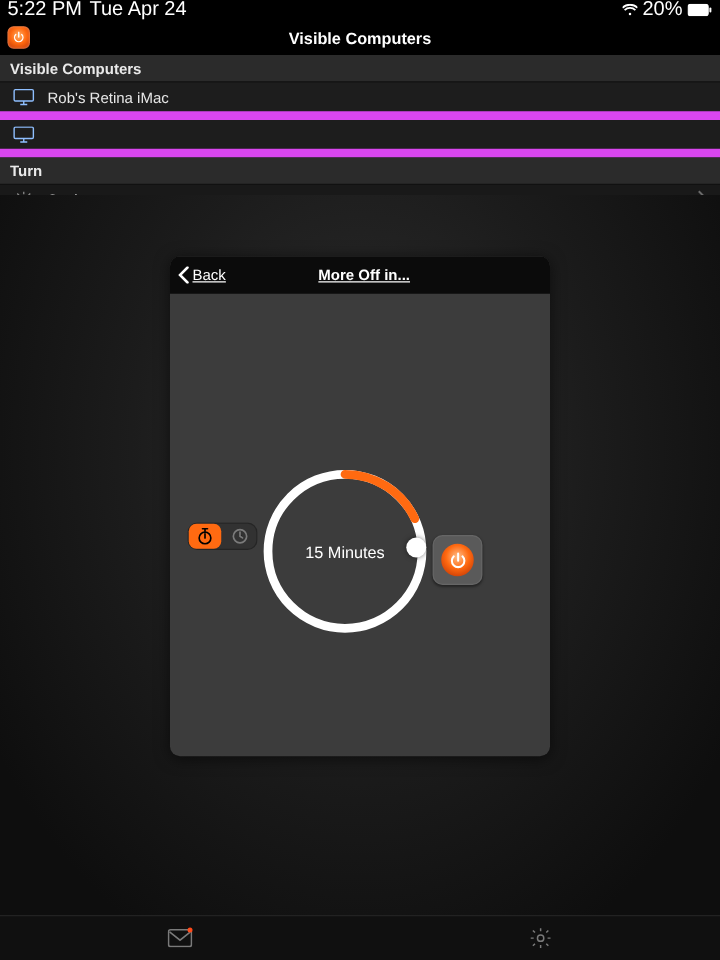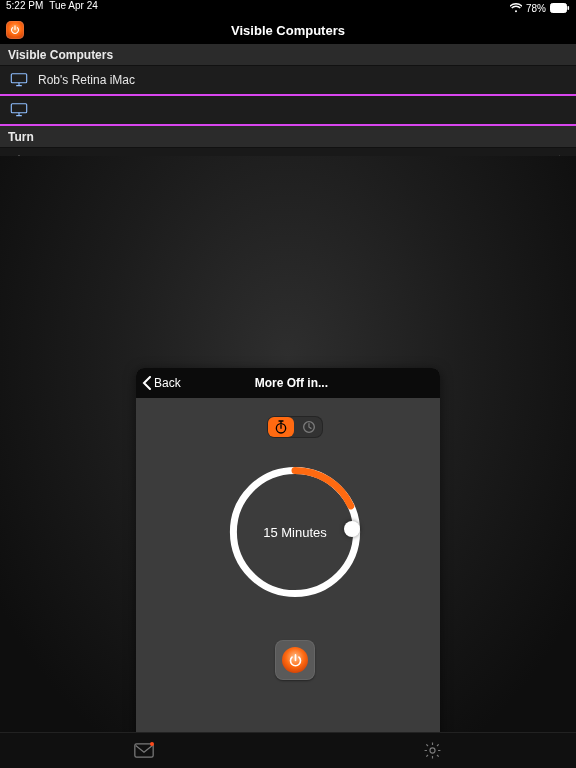--- a/index.html
+++ b/index.html
@@ -6,22 +6,22 @@
   html, body {
     width: 576px; height: 768px;
     background: #000;
     font-family: -apple-system, "Helvetica Neue", Arial, sans-serif;
     color: #fff;
     overflow: hidden;
     position: relative;
   }
   
   .status-bar {
-    display: flex; justify-content: space-between;
-    height: 16px; padding: 0 6px; font-size: 10px; font-weight: 500;
+    display: flex; align-items: center; justify-content: space-between;
+    height: 16px; padding: 0 6px; font-size: 16px; font-weight: 500;
   }
   .status-left { display: flex; gap: 6px; }
   .status-right { display: flex; align-items: center; gap: 4px; }
   .wifi-icon, .battery-icon { display:inline-flex; align-items:center;}
   
   .nav-bar {
     display: flex; align-items: center; height: 28px;
     background: #000;
   }
   .nav-left { width: 30px; display:flex; justify-content:center; }
@@ -37,57 +37,58 @@
   .section-header {
     font-size: 12px; font-weight:600; color:#eaeaea;
     padding:4px 8px 3px;
     background:#2b2b2b;
     border-bottom:1px solid #111;
   }
   .list-row {
     display:flex; align-items:center;
     height:30px; padding: 0 10px;
     background:#1d1d1d;
-    border-bottom:2px solid #d946ef;
+    border-bottom:7px solid #d946ef;
     font-size:12px; color:#e6e6e6;
     gap:10px;
   }
   .list-row.darker { background:#191919; }
   .row-icon { width:18px; display:flex; justify-content:center; }
   .row-label { flex:1; }
   .row-chevron { color:#6a6a6a; }
   
   .content-bg {
     position:absolute; left:0; right:0; top:156px; bottom:36px;
     background: radial-gradient(ellipse at 50% 35%, #2e2e2e 0%, #1c1c1c 45%, #0e0e0e 85%);
   }
   
   .modal-backdrop {
     position:absolute; left:0; top:0; right:0; bottom:0;
-    display:flex; justify-content:center; align-items:flex-end;
+    display:flex; justify-content:center; align-items:flex-start;
     pointer-events:none;
+    text-decoration:underline;
   }
   .modal {
     pointer-events:auto;
     margin-top:205px;
     width:304px; height:400px;
     background:#3c3c3c;
     border-radius:8px;
     overflow:hidden;
     box-shadow: 0 2px 12px rgba(0,0,0,0.55);
     display:flex; flex-direction:column;
   }
   .modal-header {
     display:flex; align-items:center; height:30px;
     background:#0b0b0b; color:#fff;
   }
   .modal-back { display:flex; align-items:center; gap:2px; padding:0 6px; font-size:12px; cursor:pointer; }
   .modal-title { flex:1; text-align:center; font-size:12px; font-weight:700; padding-right:44px; }
   .modal-body {
-    flex:1; display:flex; flex-direction:column; align-items:center; padding-top:18px;margin-left:14px;
+    flex:1; display:flex; flex-direction:row; align-items:center; padding-top:18px;margin-left:14px;
   }
   
   .segmented {
     display:flex; border-radius:8px; overflow:hidden;
     background:#323232;
     box-shadow: inset 0 0 0 1px rgba(0,0,0,0.25);
   }
   .segmented .seg {
     width:28px; height:22px; display:flex; align-items:center; justify-content:center;
     cursor:pointer;
@@ -138,21 +139,21 @@
   <div class="status-left">
     <span>5:22 PM</span>
     <span>Tue Apr 24</span>
   </div>
   <div class="status-right">
     <span class="wifi-icon">
       <svg width="12" height="10" viewBox="0 0 12 10">
           <path d="M6 9.2a1 1 0 100-2 1 1 0 000 2zM2.2 5.6a5.3 5.3 0 017.6 0l1-1a6.8 6.8 0 00-9.6 0l1 1zM.4 3.8a8 8 0 0111.2 0l1-1a9.4 9.4 0 00-13.2 0l1 1z" fill="#fff"></path>
         </svg>
     </span>
-    <span>78%</span>
+    <span>20%</span>
     <span class="battery-icon">
       <svg width="20" height="10" viewBox="0 0 20 10">
           <rect x="0.5" y="0.5" width="16" height="9" rx="2" stroke="#fff" fill="#fff"></rect>
           <rect x="17.5" y="3" width="1.6" height="4" rx="0.8" fill="#fff"></rect>
         </svg>
     </span>
   </div>
 </div>
 
 <div class="nav-bar">

